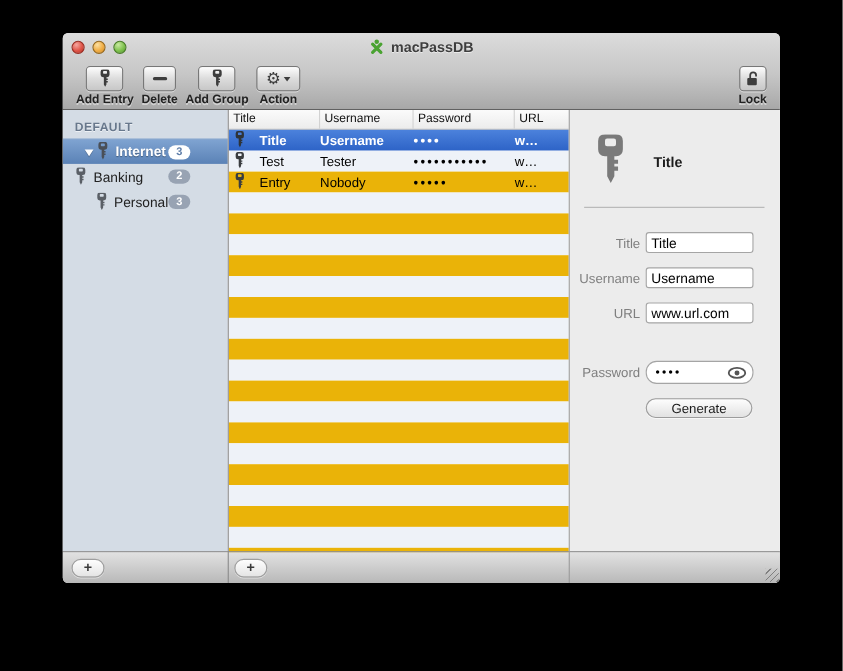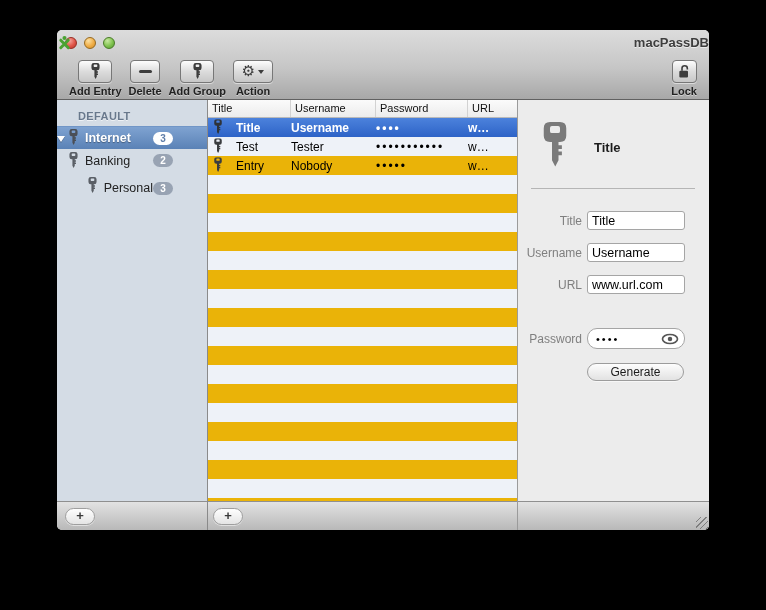--- a/index.html
+++ b/index.html
@@ -14,42 +14,42 @@
   .header{ position:absolute; left:0; top:0; right:0; height:70px;
     background:linear-gradient(#dcdcdc, #c6c6c6 55%, #a8a8a8);
     border-bottom:1px solid #616161; }
   .titlebar{ position:relative; height:25px; }
   .traffic{ position:absolute; left:8px; top:7px; display:flex; gap:7px; }
   .tl{ width:12px; height:12px; border-radius:50%; }
   .tl.red{ background:radial-gradient(circle at 35% 28%, #f5a79f, #e05548 55%, #b4362a); border:1px solid #992d23;}
   .tl.yellow{ background:radial-gradient(circle at 35% 28%, #fbe0a2, #f0ad45 55%, #d18d2a); border:1px solid #96691f;}
   .tl.green{ background:radial-gradient(circle at 35% 28%, #c8e8a0, #7fc24e 55%, #579934); border:1px solid #497c27;}
   .title-wrap{ position:absolute; left:0; right:0; top:0; height:25px;
-    display:flex; align-items:center; justify-content:space-between; gap:5px; }
+    display:flex; align-items:center; justify-content:center; gap:5px; }
   .win-title{ font-size:13px; font-weight:bold; color:#3e3e3e; text-shadow:0 1px 0 rgba(255,255,255,.55); }
 
   .toolbar{ position:relative; height:45px; }
   .tools-left{ position:absolute; left:12px; top:5px; display:flex; gap:7px; }
   .tools-right{ position:absolute; right:12px; top:5px; display:flex; }
   .tool{ display:flex; flex-direction:column; align-items:center; }
   .tbtn{ height:23px; border-radius:4px; border:1px solid #777;
     background:linear-gradient(#fdfdfd, #dcdcdc 50%, #c7c7c7);
     box-shadow:0 1px 0 rgba(255,255,255,.5); display:flex; align-items:center; justify-content:center; gap:2px; cursor:default;}
   .tool-label{ font-size:11px; color:#222; margin-top:2px; text-shadow:0 1px 0 rgba(255,255,255,.45);font-weight:bold; }
   .minus-glyph{ width:13px; height:3.5px; background:#3d3d3d; border-radius:1.5px; }
   .gear-glyph{ font-family:"DejaVu Sans", sans-serif; font-size:15px; color:#3d3d3d; line-height:1; }
   .caret{ width:0; height:0; border-left:3.5px solid transparent; border-right:3.5px solid transparent; border-top:4px solid #3d3d3d; margin-left:1px;}
 
   
   .content{ position:absolute; left:0; top:70px; right:0; bottom:29px; background:#fff; }
   .sidebar{ position:absolute; left:0; top:0; bottom:0; width:150px; background:#d4dce5; }
   .vdiv1{ position:absolute; left:150px; top:70px; bottom:0; width:1px; background:#8a8a8a; z-index:5;}
   .vdiv2{ position:absolute; left:460px; top:70px; bottom:0; width:1px; background:#9b9b9b; z-index:5;}
 
-  .sb-section{ margin:10px 0 4px 21px; font-size:11px; font-weight:bold; color:#68788c;
+  .sb-section{ margin:10px 0 4px 11px; font-size:11px; font-weight:bold; color:#68788c;
     letter-spacing:.4px; text-shadow:0 1px 0 rgba(255,255,255,.6); }
   .sb-row{ height:23px; display:flex; align-items:center; font-size:12.5px; color:#222; cursor:default;}
   .sb-row.sel{ background:linear-gradient(#7fa3d1, #5a82b6); color:#fff; font-weight:bold;
     text-shadow:0 1px 1px rgba(0,0,0,.35); border-top:1px solid #7196c7;}
   .tri{ width:11px; display:inline-block; }
   .tri.show::before{ content:""; display:inline-block; width:0; height:0;
     border-left:4.5px solid transparent; border-right:4.5px solid transparent; border-top:6px solid #fff;
     filter:drop-shadow(0 1px 0 rgba(0,0,0,.25)); }
   .sb-key{ margin:0 6px 0 0; flex:none; }
   .sb-badge{ margin-left:auto; margin-right:34px; min-width:20px; height:13px; line-height:13px;
@@ -176,37 +176,37 @@
           <div class="tool-label">Lock</div>
         </div>
       </div>
     </div>
   </div>
 
   <div class="content">
     <div class="sidebar">
       <div class="sb-section">DEFAULT</div>
       <div id="sidebar-list">
-          <div class="sb-row sel" style="padding-left: 0;">
+          <div class="sb-row sel" style="padding-left: 20px;">
             <span class="tri show"></span>
             <svg class="sb-key" width="11" height="18" viewBox="0 0 24 40">
               <use href="#keyshape" fill="#4a4f57"></use>
             </svg>
             <span>Internet</span>
             <span class="sb-badge">3</span>
           </div>
           <div class="sb-row" style="padding-left: 0;">
             <span class="tri"></span>
             <svg class="sb-key" width="11" height="18" viewBox="0 0 24 40">
               <use href="#keyshape" fill="#5a5f66"></use>
             </svg>
             <span>Banking</span>
             <span class="sb-badge">2</span>
           </div>
-          <div class="sb-row" style="padding-left: 24px; align-items: flex-end;">
+          <div class="sb-row" style="padding-left: 24px;">
             <span class="tri"></span>
             <svg class="sb-key" width="11" height="18" viewBox="0 0 24 40">
               <use href="#keyshape" fill="#5a5f66"></use>
             </svg>
             <span>Personal</span>
             <span class="sb-badge">3</span>
           </div>
         </div>
     </div>
 

